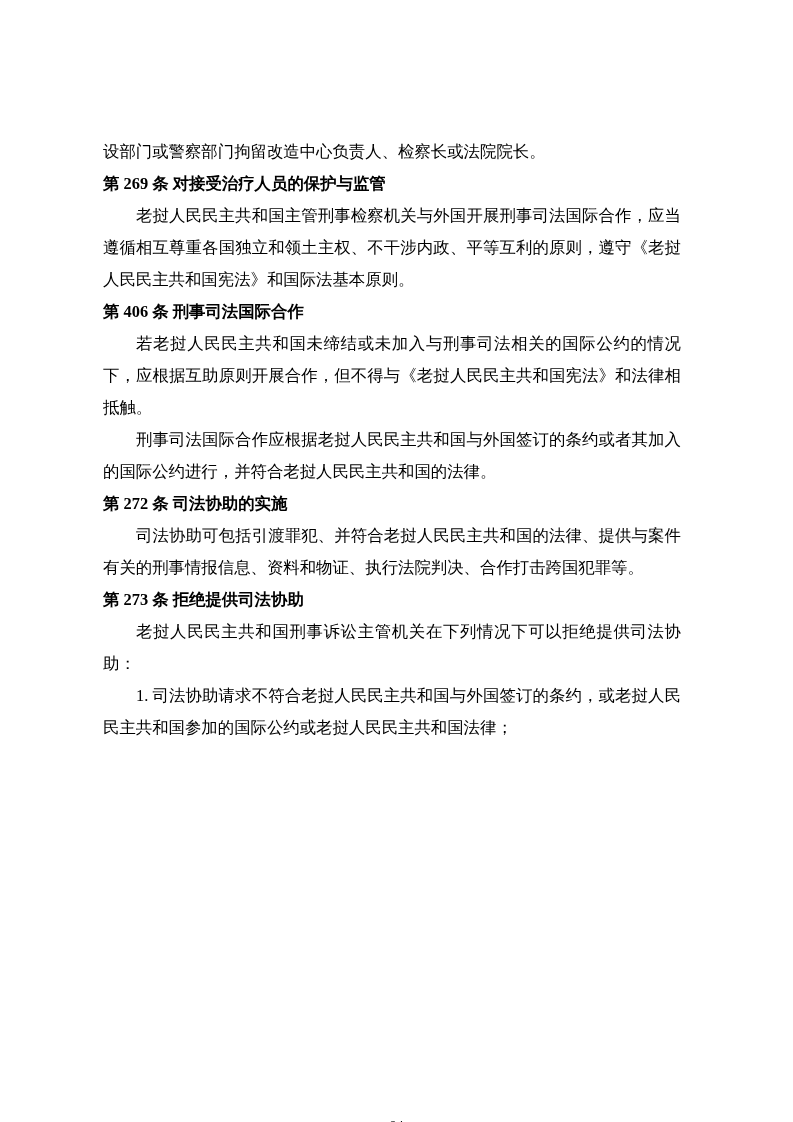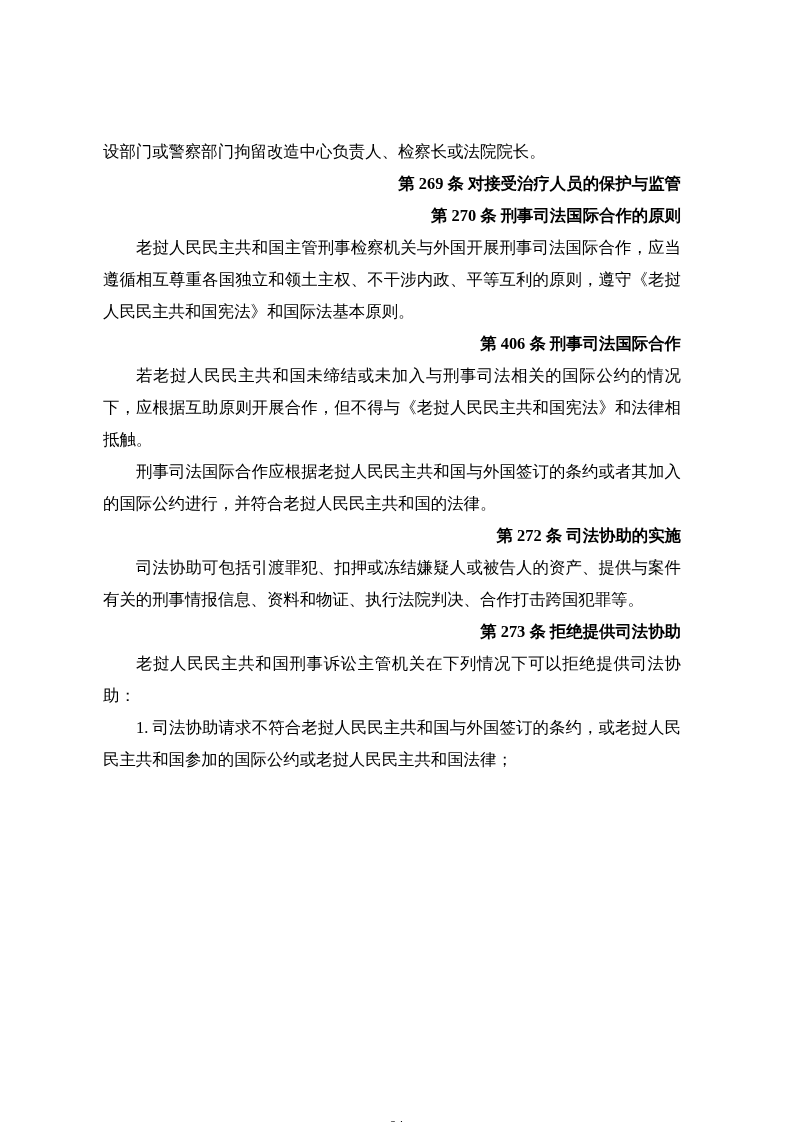--- a/index.html
+++ b/index.html
@@ -30,21 +30,21 @@
     margin: 0;
     text-indent: 33px;
   }
   .para-cont {
     margin: 0;
     text-indent: 0;
   }
   .heading {
     margin: 0;
     font-weight: bold;
-    text-align: right;
+    text-align: left;
     text-indent: 0;
   }
   .part-heading {
     margin-top: 32px;
   }
   .footer {
     position: absolute;
     left: 0;
     top: 1074px;
     width: 100%;
@@ -59,34 +59,33 @@
 
 <div class="page">
   <div class="content">
 
     <p class="para-cont">设部门或警察部门拘留改造中心负责人、检察长或法院院长。</p>
 
     <p class="heading">第 269 条 对接受治疗人员的保护与监管</p>
 
 
 
-    <p class="heading">第 270 条 刑事司法国际合作的原则</p>
 
     <p class="para">老挝人民民主共和国主管刑事检察机关与外国开展刑事司法国际合作，应当遵循相互尊重各国独立和领土主权、不干涉内政、平等互利的原则，遵守《老挝人民民主共和国宪法》和国际法基本原则。</p>
 
     <p class="heading">第 406 条 刑事司法国际合作</p>
 
     <p class="para">若老挝人民民主共和国未缔结或未加入与刑事司法相关的国际公约的情况下，应根据互助原则开展合作，但不得与《老挝人民民主共和国宪法》和法律相抵触。</p>
 
     <p class="para">刑事司法国际合作应根据老挝人民民主共和国与外国签订的条约或者其加入的国际公约进行，并符合老挝人民民主共和国的法律。</p>
 
     <p class="heading">第 272 条 司法协助的实施</p>
 
 
-    <p class="para">司法协助可包括引渡罪犯、扣押或冻结嫌疑人或被告人的资产、提供与案件有关的刑事情报信息、资料和物证、执行法院判决、合作打击跨国犯罪等。</p>
+    <p class="para">司法协助可包括引渡罪犯、并符合老挝人民民主共和国的法律、提供与案件有关的刑事情报信息、资料和物证、执行法院判决、合作打击跨国犯罪等。</p>
 
     <p class="heading">第 273 条 拒绝提供司法协助</p>
 
     <p class="para">老挝人民民主共和国刑事诉讼主管机关在下列情况下可以拒绝提供司法协助：</p>
 
     <p class="para">1. 司法协助请求不符合老挝人民民主共和国与外国签订的条约，或老挝人民民主共和国参加的国际公约或老挝人民民主共和国法律；</p>
 
 
   </div>
 

